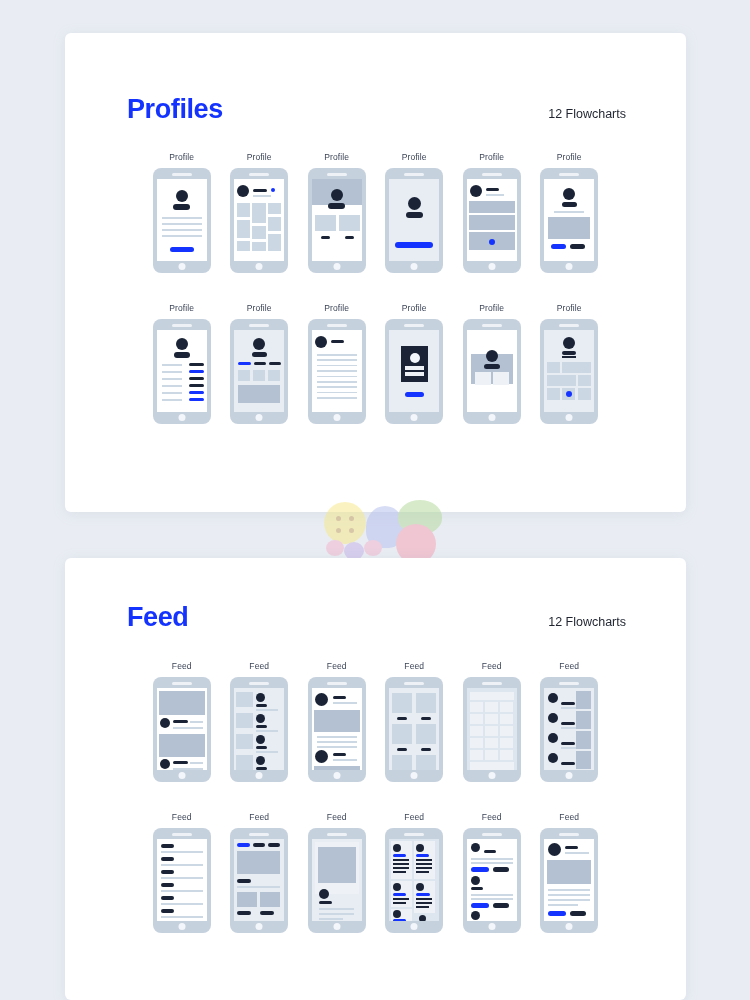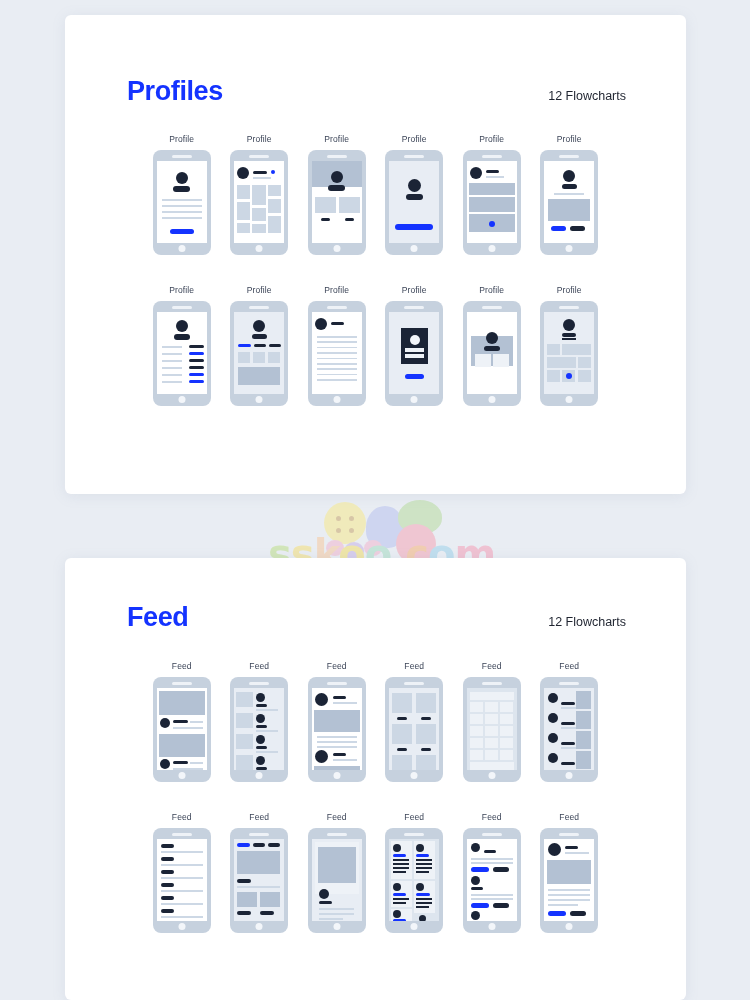--- a/index.html
+++ b/index.html
@@ -13,21 +13,21 @@
   .page { position:relative; width:750px; height:1000px; }
 
   
   .card {
     position:absolute;
     left:65px; width:621px;
     background:#ffffff;
     border-radius:6px;
     box-shadow:0 2px 14px rgba(120,140,170,0.13);
   }
-  #card-profiles { top:15px;  height:479px; }
+  #card-profiles { top:33px;  height:479px; }
   #card-feed     { top:558px; height:442px; }
 
   .hdr {
     display:flex; align-items:flex-end; justify-content:space-between;
     padding:0 60px 0 62px;
   }
   #card-profiles .hdr { padding-top:63px; }
   #card-feed .hdr { padding-top:46px; }
 
   .section-title {
@@ -374,23 +374,20 @@
     <div class="wm-shape" style="left:68px;top:18px;width:5px;height:5px;background:#caa86a;"></div>
     <div class="wm-shape" style="left:81px;top:18px;width:5px;height:5px;background:#caa86a;"></div>
     <div class="wm-shape" style="left:68px;top:30px;width:5px;height:5px;background:#caa86a;"></div>
     <div class="wm-shape" style="left:81px;top:30px;width:5px;height:5px;background:#caa86a;"></div>
     <div class="wm-shape" style="left:98px;top:8px;width:38px;height:42px;background:#b9c2ef;border-radius:50% 50% 40% 40%;"></div>
     <div class="wm-shape" style="left:130px;top:2px;width:44px;height:34px;background:#b8dba0;border-radius:50% 50% 45% 45%;"></div>
     <div class="wm-shape" style="left:128px;top:26px;width:40px;height:40px;background:#f4a8b8;"></div>
     <div class="wm-shape" style="left:58px;top:42px;width:18px;height:16px;background:#f2b8d0;"></div>
     <div class="wm-shape" style="left:76px;top:44px;width:20px;height:18px;background:#c8b6e8;"></div>
     <div class="wm-shape" style="left:96px;top:42px;width:18px;height:16px;background:#f2b8d0;"></div>
-    <div class="wm-text">
-      <span>s</span><span>s</span><span>k</span><span>o</span><span>o</span><span>.</span><span>c</span><span>o</span><span>m</span>
-    </div>
   </div>
 
   <div class="card" id="card-feed">
     <div class="hdr">
       <div class="section-title">Feed</div>
       <div class="section-count">12 Flowcharts</div>
     </div>
     <div class="grid" id="grid-feed">
         <div class="cell">
           <div class="cell-label">Feed</div>

